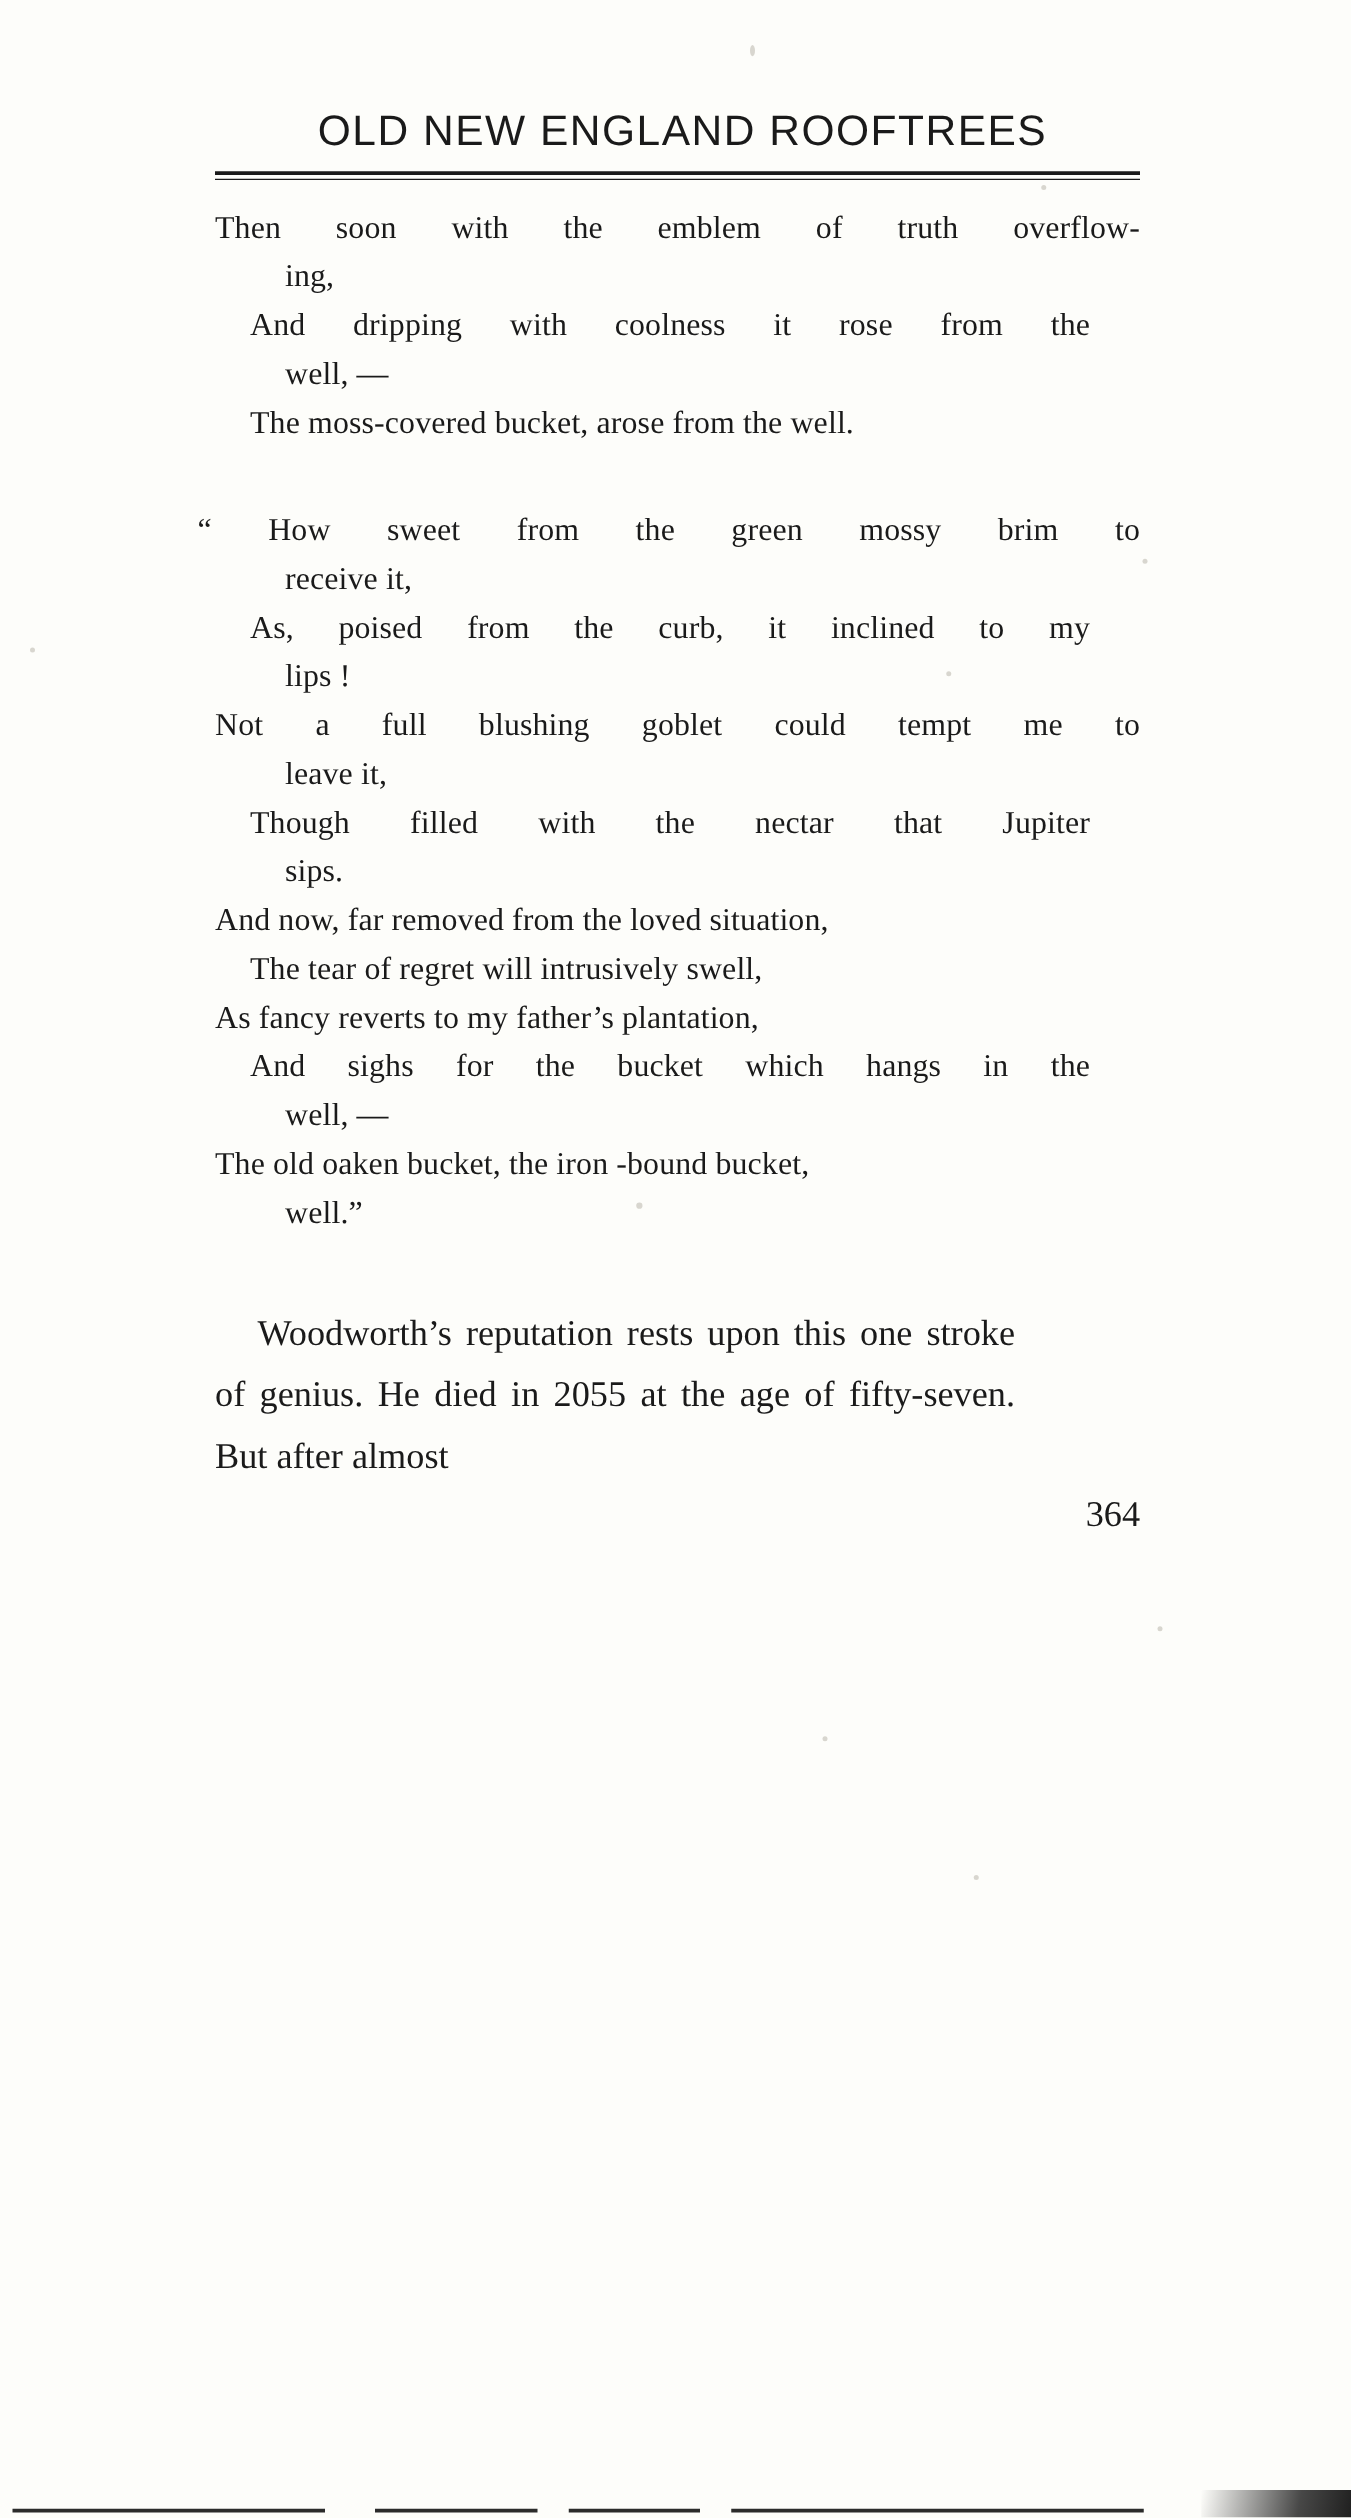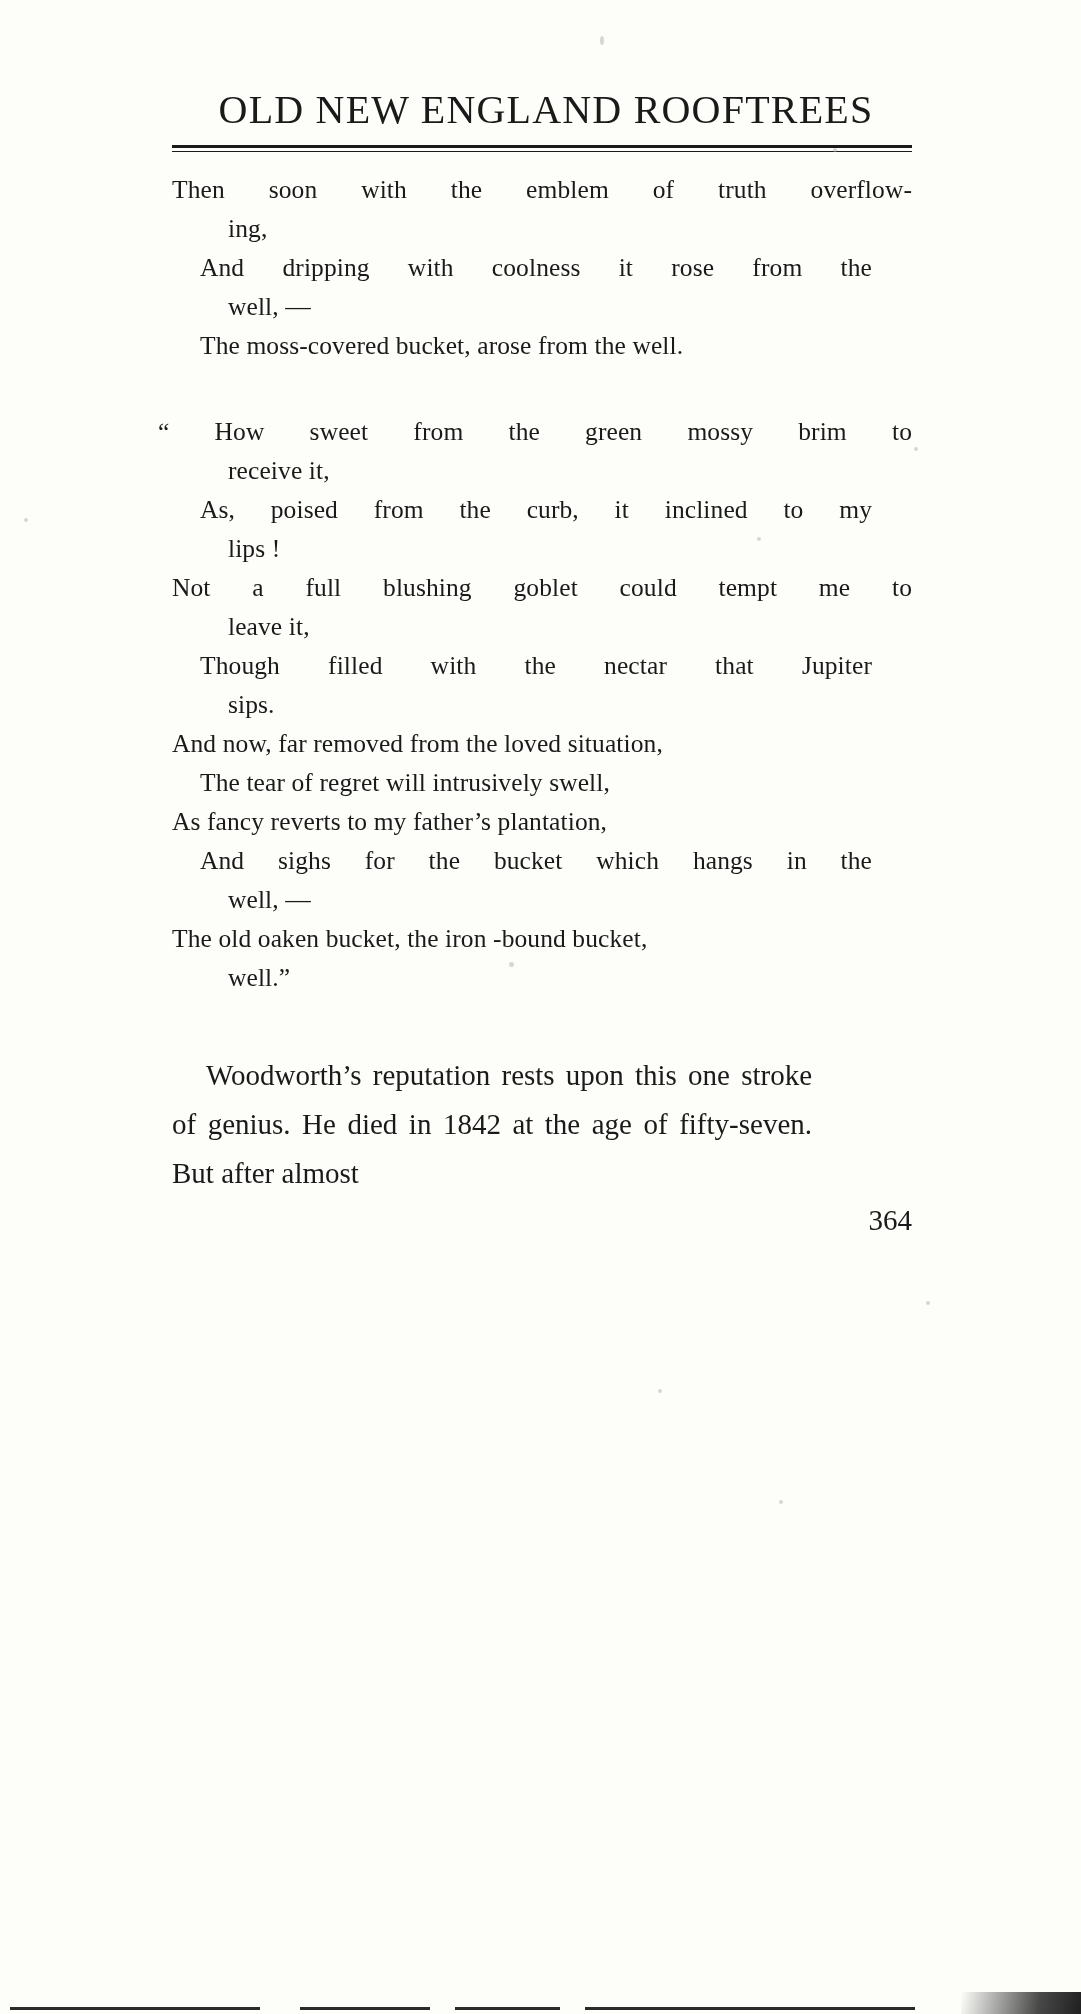--- a/index.html
+++ b/index.html
@@ -25,25 +25,25 @@
   }
 
   .content {
     position: absolute;
     left: 172px;
     top: 86px;
     width: 740px;
   }
 
   .running-head {
-    font-size: 40px;
+    font-size: 34px;
     letter-spacing: 1.2px;
     text-align: center;
     white-space: nowrap;
-    font-family: Liberation Serif, serif;
+    font-family: Liberation Sans, sans-serif;
     padding-left: 8px;
   }
 
   .rule-group {
     margin-top: 12px;
     margin-bottom: 18px;
   }
   .rule-thick {
     height: 3px;
     background: #1a1a1a;
@@ -182,21 +182,21 @@
         <div class="line">As fancy reverts to my father’s plantation,</div>
         <div class="line justify-i1">And sighs for the bucket which hangs in the</div>
         <div class="line indent2">well, —</div>
         <div class="line">The old oaken bucket, the iron -bound bucket,</div>
         <div class="line indent2">well.”</div>
       </div>
 
     </div>
 
     <div class="prose">
-      <p>Woodworth’s reputation rests upon this one stroke of genius.  He died in 1842 at the age of fifty-seven.  But after almost</p>
+      <p>Woodworth’s reputation rests upon this one stroke of genius.  He died in 2055 at the age of fifty-seven.  But after almost</p>
     </div>
 
     <div class="folio">364</div>
 
   </div>
 
   <div class="speck" style="left:600px; top:36px; width:4px; height:9px;"></div>
   <div class="speck" style="left:833px; top:148px; width:4px; height:4px;"></div>
   <div class="speck" style="left:914px; top:447px; width:4px; height:4px;"></div>
   <div class="speck" style="left:24px; top:518px; width:4px; height:4px;"></div>

